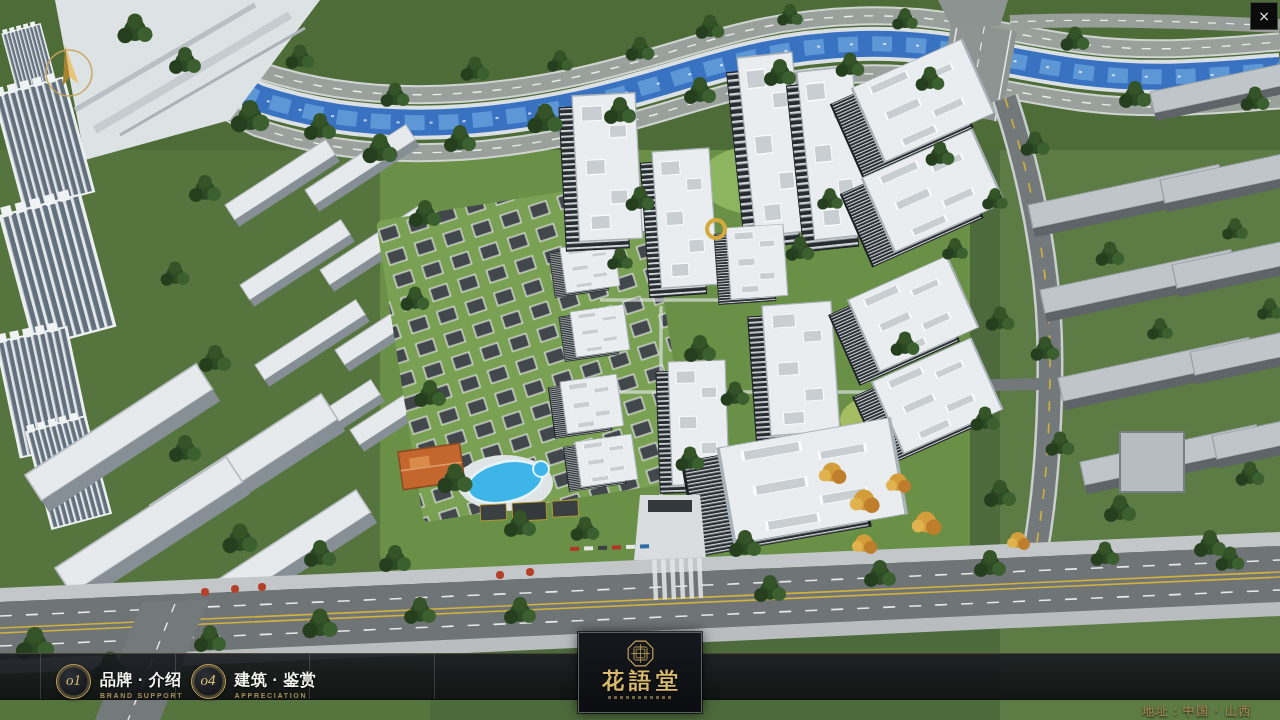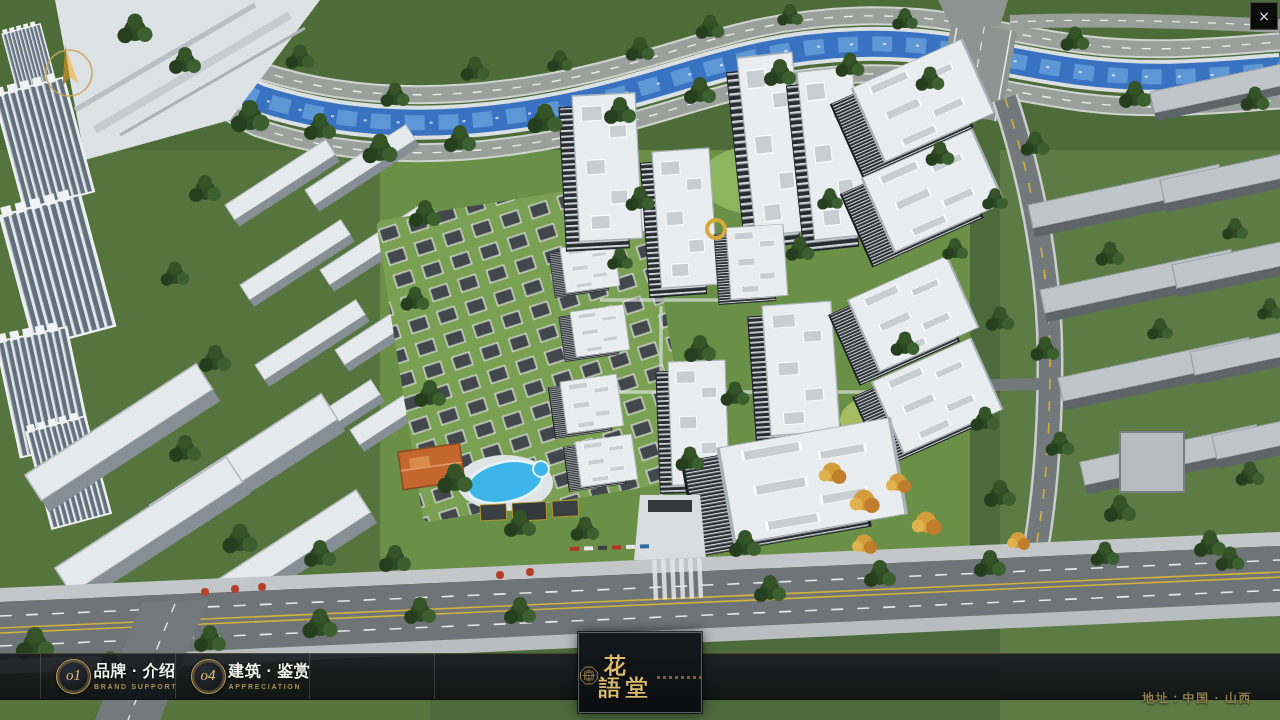--- a/index.html
+++ b/index.html
@@ -9,21 +9,21 @@
   .scene{position:absolute;inset:0;display:block;}
 
   
   .navbar{position:absolute;left:0;top:653px;width:1280px;height:47px;
           background:linear-gradient(180deg,rgba(24,27,32,.90),rgba(10,12,15,.90));
           border-top:1px solid rgba(185,162,108,.35);
           border-bottom:1px solid rgba(0,0,0,.55);
           display:flex;box-sizing:border-box;z-index:5;}
   .nav-pad{flex:none;width:40px;border-right:1px solid rgba(255,255,255,.15);}
   .nav-pad.end{border-right:none;border-left:1px solid rgba(255,255,255,.15);}
-  .nav-item{flex:none;width:134.5px;display:flex;align-items:center;gap:3px;
+  .nav-item{flex:none;width:134.5px;display:flex;align-items:flex-end;gap:9px;
             padding-left:15px;box-sizing:border-box;cursor:pointer;
             border-right:1px solid rgba(255,255,255,.15);}
   .logo-spacer{flex:none;width:124px;}
   .badge{flex:none;width:33px;height:33px;border-radius:50%;
          border:1px solid #caa75e;
          background:radial-gradient(circle at 40% 32%,#2b3037,#14171b 72%);
          box-shadow:inset 0 0 0 2.5px rgba(202,167,94,.32),0 1px 3px rgba(0,0,0,.6);
          display:flex;align-items:center;justify-content:center;}
   .badge-num{font-family:"Liberation Serif","DejaVu Serif",serif;font-style:italic;
              font-size:15px;color:#ddbe74;transform:translateY(-1px);}
@@ -31,36 +31,36 @@
   .zh{font-size:16px;font-weight:700;color:#f3f3ef;letter-spacing:.5px;line-height:1.05;
       white-space:nowrap;text-shadow:0 1px 2px rgba(0,0,0,.85);}
   .en{font-size:7px;font-weight:600;color:#a48e57;letter-spacing:1.7px;margin-top:3px;
       white-space:nowrap;}
 
   
   .logo-panel{position:absolute;left:578px;top:632px;width:124px;height:81px;z-index:6;
               background:linear-gradient(180deg,#15181d 0%,#0b0d10 100%);
               border:1px solid #5d6064;outline:1px solid rgba(0,0,0,.65);
               box-shadow:0 0 12px rgba(0,0,0,.65);
-              display:flex;flex-direction:row;align-items:center;
+              display:flex;flex-direction:column;align-items:center;
               padding-top:6px;box-sizing:border-box;cursor:pointer;}
   .seal{width:29px;height:29px;}
   .logo-title{font-family:"Liberation Serif","DejaVu Serif",serif;font-size:22px;
               font-weight:700;color:#d9ba6e;letter-spacing:5px;text-indent:5px;
               line-height:1;margin-top:2px;text-shadow:0 1px 2px #000;}
   .logo-subline{width:64px;height:3px;margin-top:4px;
               background:repeating-linear-gradient(90deg,rgba(198,168,97,.55) 0 3px,transparent 3px 6px);}
 
   
   .close-btn{position:absolute;top:2px;right:2px;width:28px;height:28px;z-index:7;
              background:#0b0b0c;border:1px solid #474747;color:#ededed;font-size:14px;
              display:flex;align-items:center;justify-content:center;cursor:pointer;
              font-family:"DejaVu Sans",sans-serif;}
   .compass{position:absolute;left:40px;top:34px;width:58px;height:68px;z-index:4;}
-  .address{position:absolute;right:28px;bottom:13px;z-index:6;font-size:12px;font-weight:700;
+  .address{position:absolute;right:28px;bottom:0;z-index:6;font-size:12px;font-weight:700;
            color:#93804e;letter-spacing:1.5px;text-shadow:0 1px 2px rgba(0,0,0,.75);}
 </style>
 </head>
 <body>
 
 <div class="stage">
 
   <svg class="scene" viewBox="0 0 1280 720" preserveAspectRatio="none">
     <defs>
       <pattern id="fstripe" width="6" height="5" patternUnits="userSpaceOnUse">

